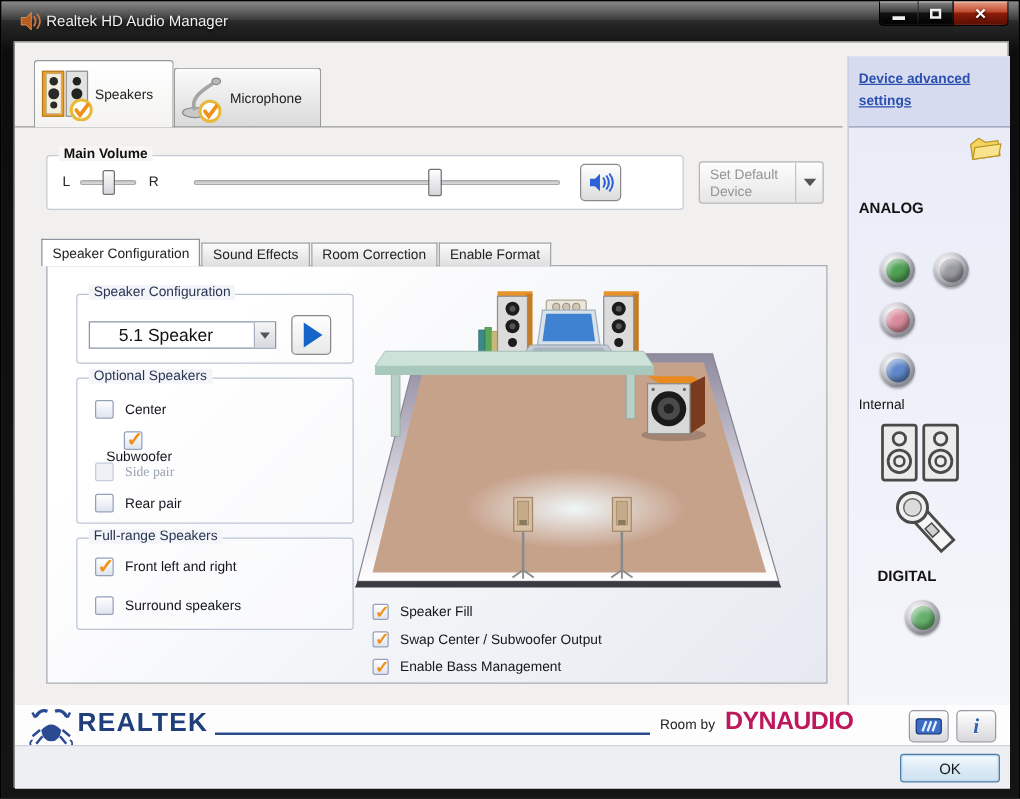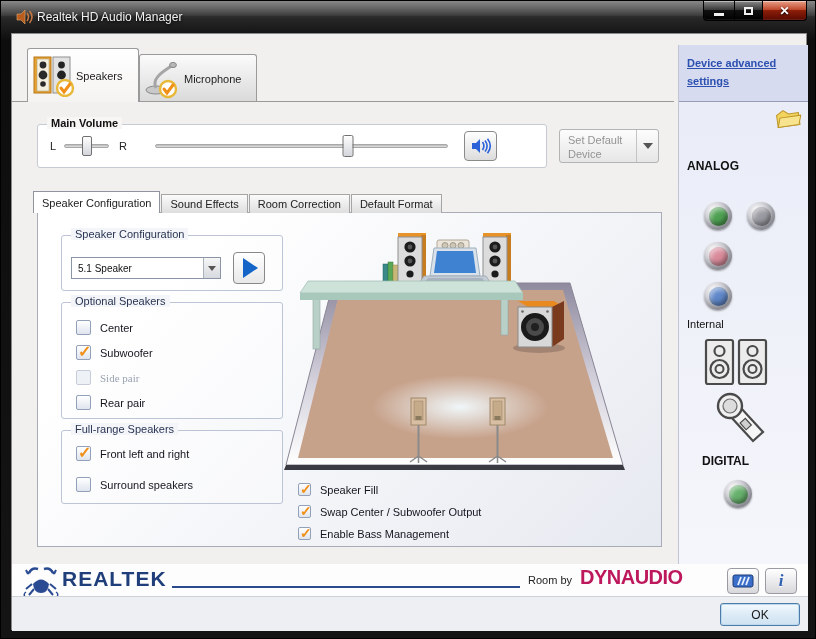--- a/index.html
+++ b/index.html
@@ -41,21 +41,21 @@
   
   .cfg-tabs{position:absolute;left:21px;top:157px;display:flex;align-items:flex-end;z-index:3;}
   .cfg-tab{font-size:11px;color:#222;padding:0 8px;display:flex;align-items:center;border:1px solid #a5a5a5;border-bottom:none;background:linear-gradient(#fbfbfb,#dedede);height:19px;margin-right:1px;}
   .cfg-tab.active{height:22px;background:#fff;border-color:#8f949e;}
   
   .bigbox{position:absolute;left:25px;top:178px;width:625px;height:335px;border:1px solid #a7acb6;background:linear-gradient(135deg,#ffffff 20%,#e6e9f0);z-index:1;}
   .inner-group{position:absolute;border:1px solid #bcc4d6;border-radius:3px;background:rgba(255,255,255,.30);}
   .inner-group-label{position:absolute;font-size:11px;color:#2a3552;background:#f3f5f9;padding:0 4px;z-index:2;}
   
   .combo{position:absolute;left:33px;top:44px;width:150px;height:22px;border:1px solid #8a96a8;background:#fff;display:flex;align-items:center;}
-  .combo .val{flex:1;font-size:10px;color:#111;padding-left:6px;}
+  .combo .val{flex:1;font-size:14px;color:#111;padding-left:6px;margin-left:17px;}
   .combo .btn{width:17px;height:100%;border-left:1px solid #aab2be;background:linear-gradient(#f6f6f6,#d6d9de);display:flex;align-items:center;justify-content:center;}
   .combo .btn .tri-down{border-left-width:4px;border-right-width:4px;border-top-width:5px;}
   .play-btn{position:absolute;left:195px;top:39px;width:32px;height:32px;border:1px solid #888;border-radius:4px;background:linear-gradient(#fff,#e8e8e8);display:flex;align-items:center;justify-content:center;}
   .play-tri{width:0;height:0;border-left:15px solid #1565c8;border-top:10px solid transparent;border-bottom:10px solid transparent;margin-left:3px;}
   
   .cb-row{position:absolute;display:flex;align-items:center;}
   .cb{width:15px;height:15px;border:1px solid #93a0ba;border-radius:2px;background:linear-gradient(#ffffff,#dfe4ee);position:relative;flex:none;}
   .cb-row.checked .cb::after{content:"✓";position:absolute;left:1px;top:-4px;font-size:16px;font-weight:bold;color:#f09018;}
   .cb-row.disabled .cb{border-color:#c6cdd9;background:#eef1f6;}
   .cb-label{font-size:11px;color:#15151f;margin-left:9px;}
@@ -160,21 +160,21 @@
       <div class="txt">Set Default Device</div>
       <div class="arrow">
           <div class="tri-down"></div>
         </div>
     </div>
 
     <div class="cfg-tabs">
       <div class="cfg-tab active">Speaker Configuration</div>
       <div class="cfg-tab">Sound Effects</div>
       <div class="cfg-tab">Room Correction</div>
-      <div class="cfg-tab">Default Format</div>
+      <div class="cfg-tab">Enable Format</div>
     </div>
 
     <div class="bigbox">
 
       <span class="inner-group-label" style="left:33px;top:15px;">Speaker Configuration</span>
       <div class="inner-group" style="left:23px;top:22px;width:222px;height:56px;"></div>
       <div class="combo">
         <span class="val">5.1 Speaker</span>
         <div class="btn">
             <div class="tri-down"></div>
@@ -183,21 +183,21 @@
       <div class="play-btn">
           <div class="play-tri"></div>
         </div>
 
       <span class="inner-group-label" style="left:33px;top:82px;">Optional Speakers</span>
       <div class="inner-group" style="left:23px;top:89px;width:222px;height:117px;">
         <div class="cb-row unchecked" style="left:14px;top:17px;">
           <span class="cb"></span>
             <span class="cb-label">Center</span>
         </div>
-        <div class="cb-row checked" style="left:14px;top:42px;">
+        <div class="cb-row checked" style="left:14px;top:42px;flex-direction:column;">
           <span class="cb"></span>
             <span class="cb-label">Subwoofer</span>
         </div>
         <div class="cb-row disabled" style="left:14px;top:67px;">
           <span class="cb"></span>
             <span class="cb-label">Side pair</span>
         </div>
         <div class="cb-row unchecked" style="left:14px;top:92px;">
           <span class="cb"></span>
             <span class="cb-label">Rear pair</span>

